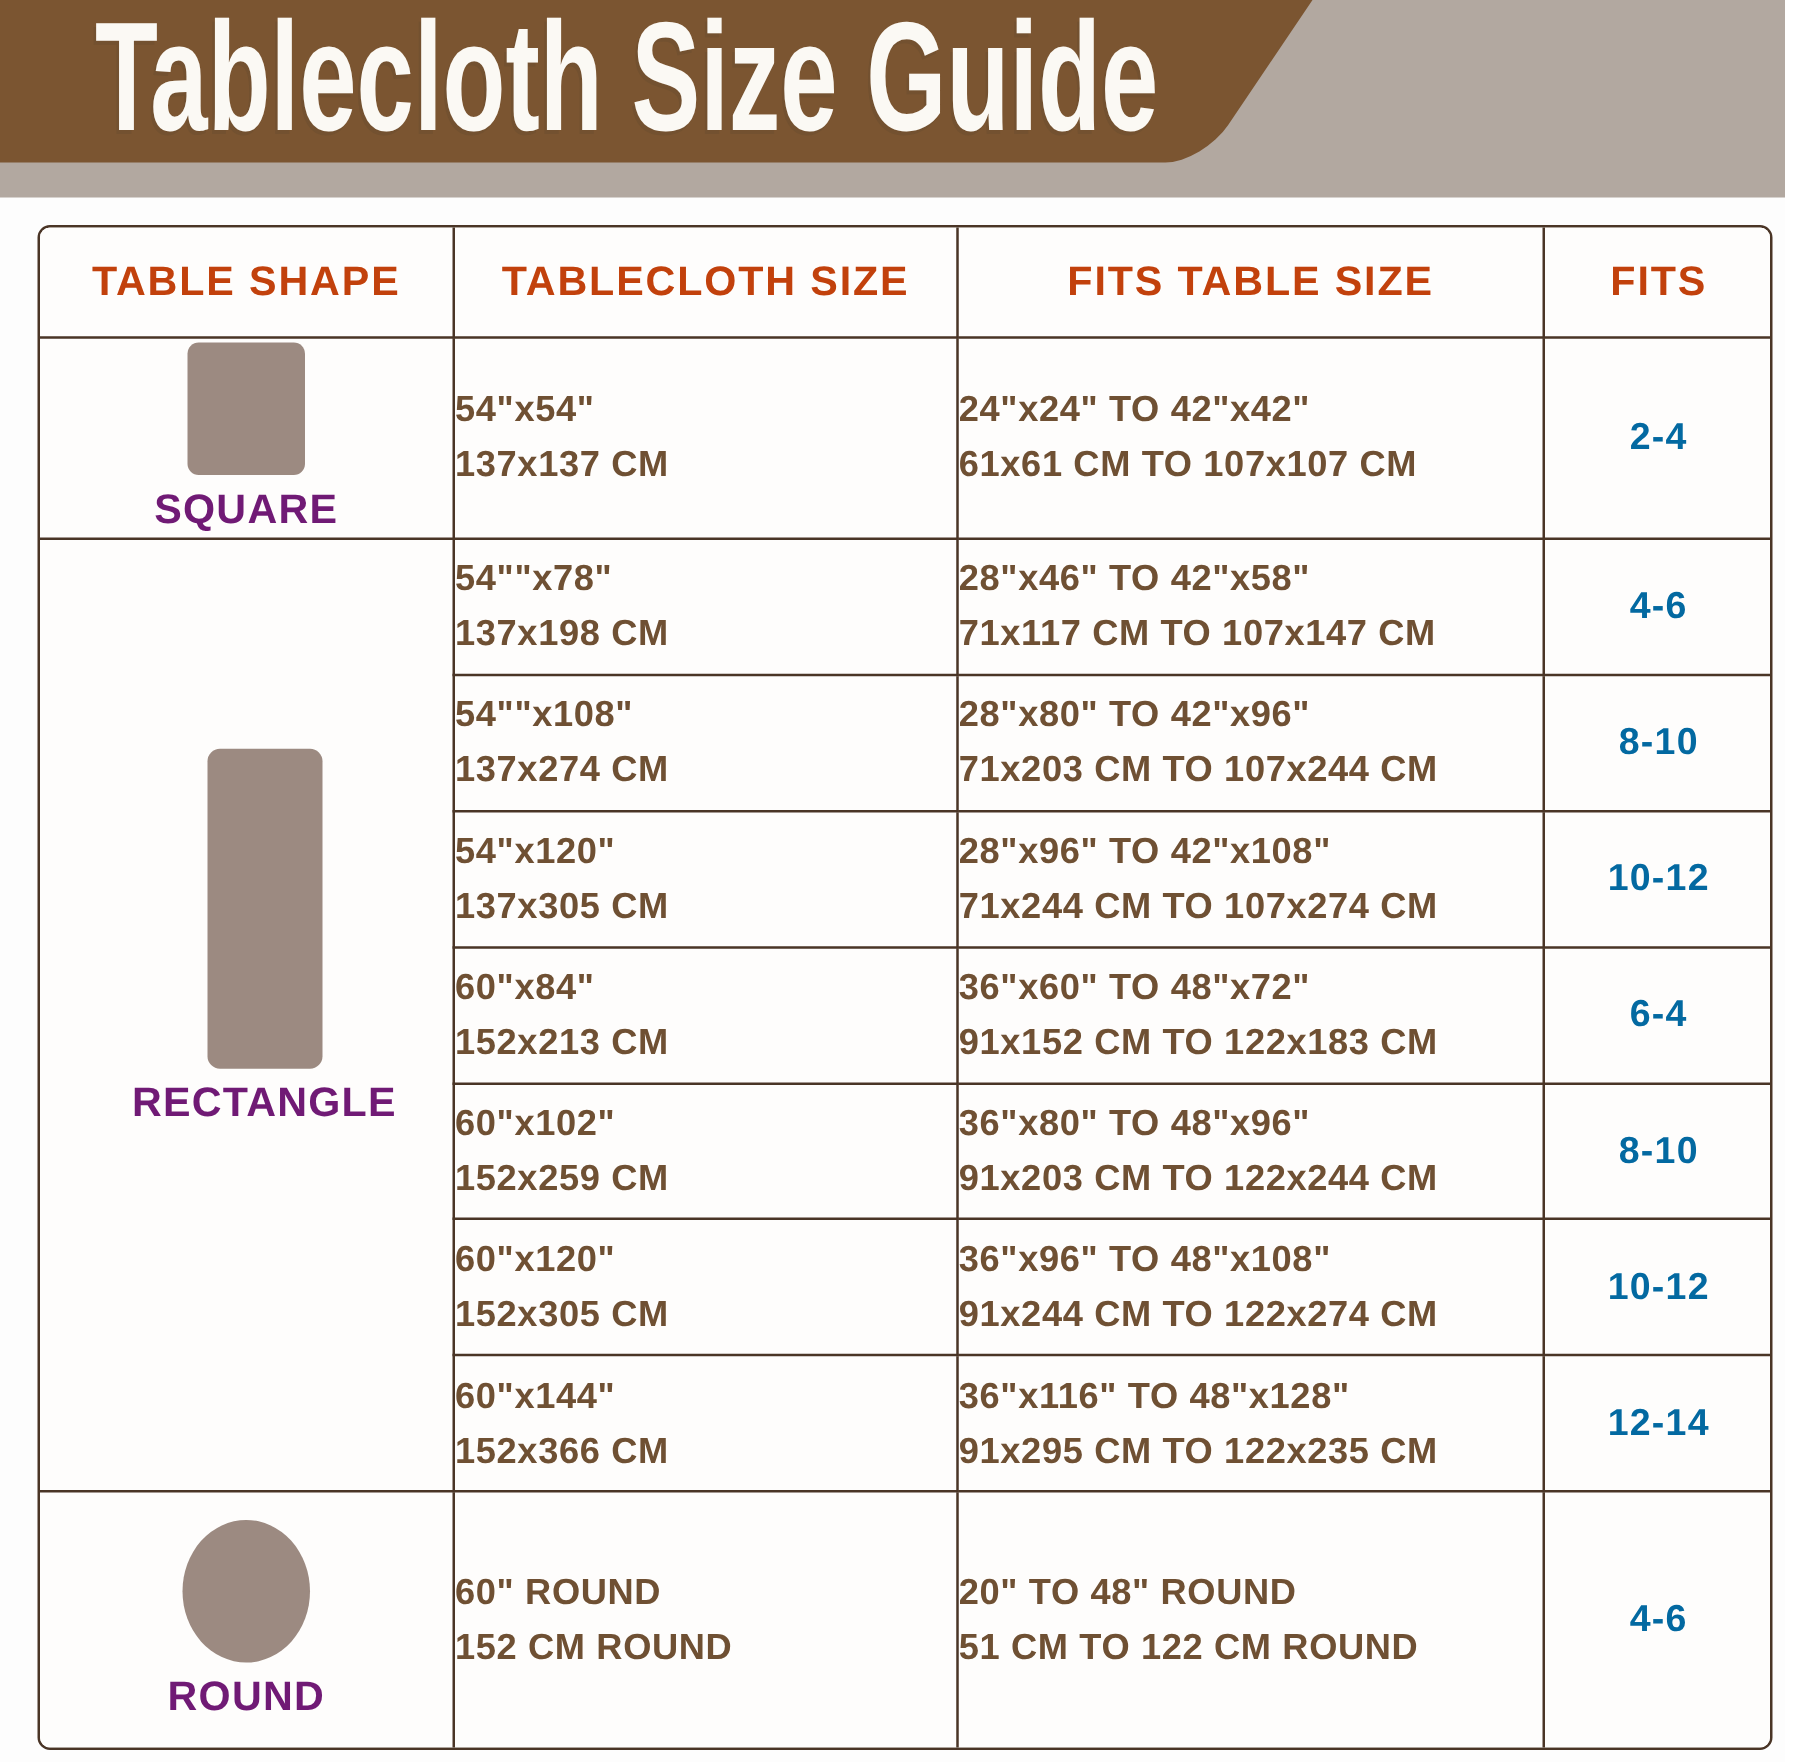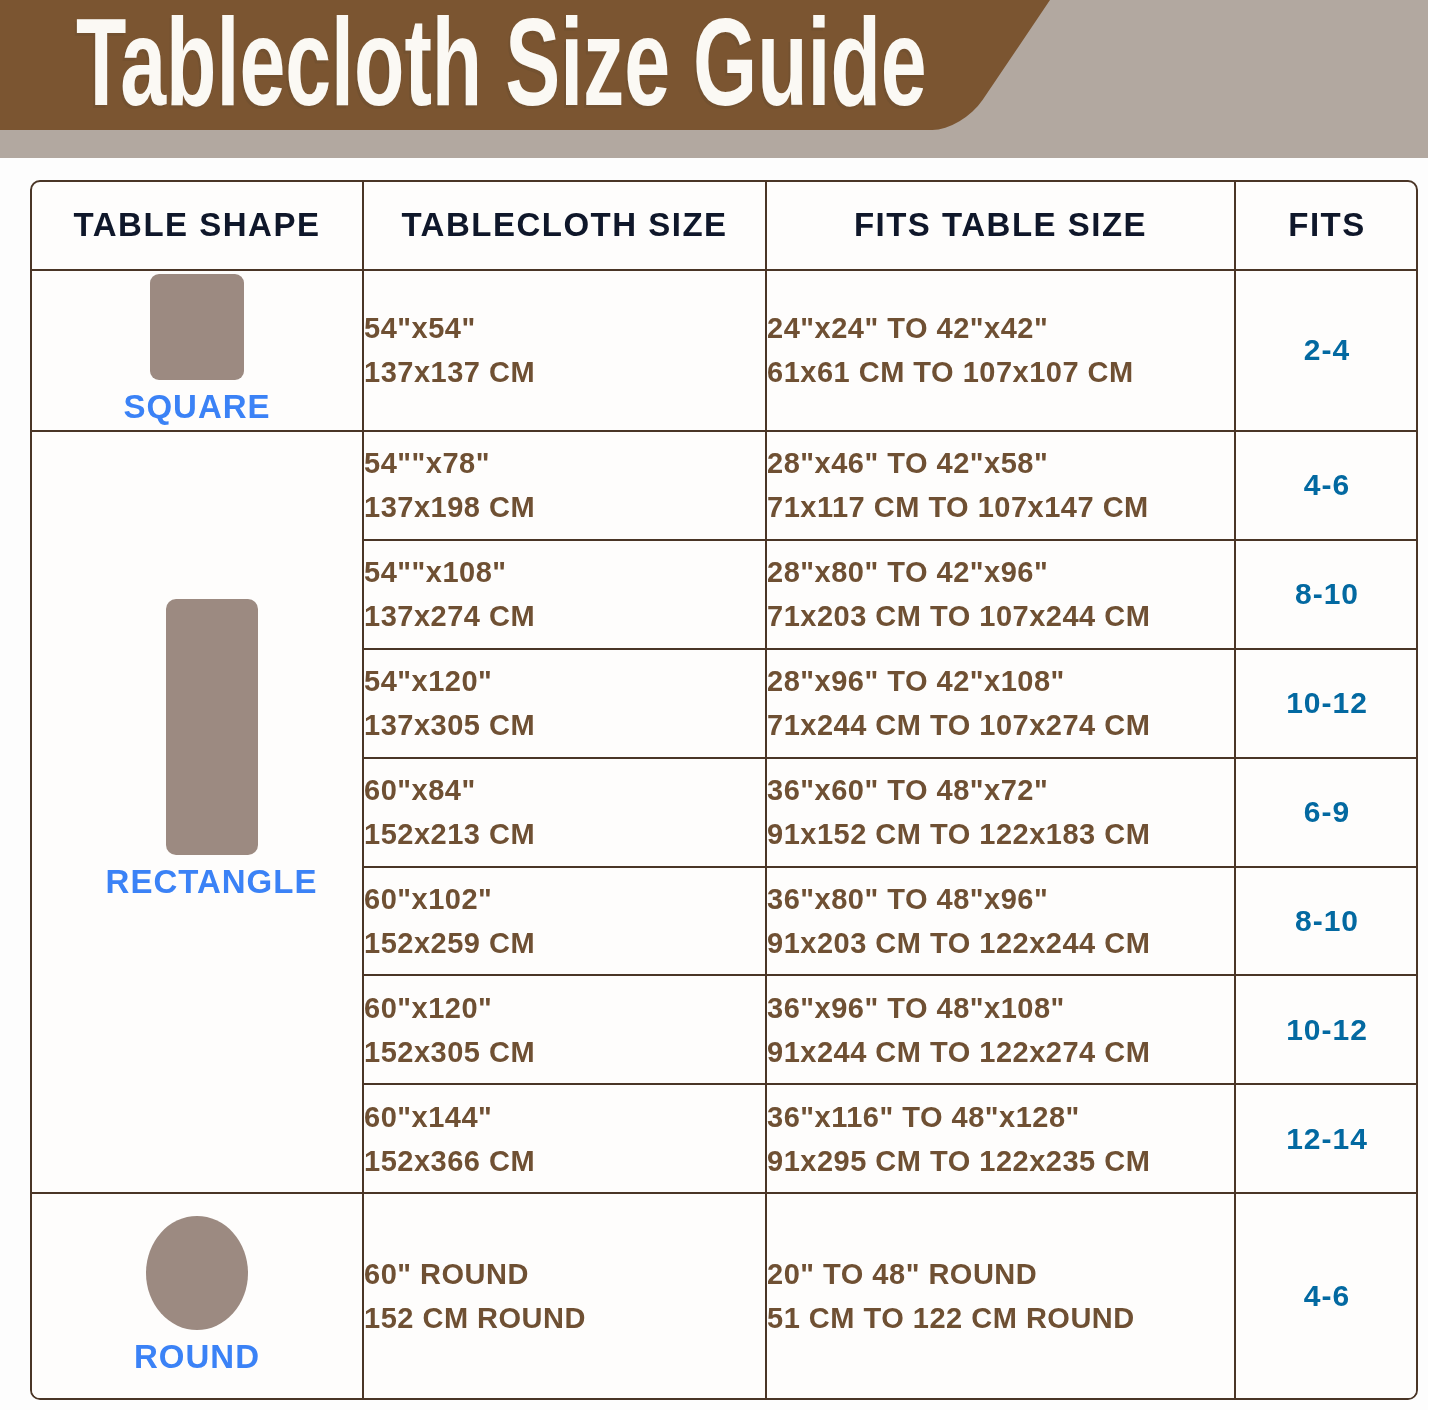--- a/index.html
+++ b/index.html
@@ -29,27 +29,27 @@
     position:absolute;left:-2px;top:-2px;
     width:calc(100% + 4px);height:calc(100% + 4px);
     border-collapse:collapse;table-layout:fixed;
   }
   .size-table th,.size-table td{border:2.5px solid #4a3526;padding:0;background:#fefdfc;}
   tr.r-header{height:88px;}
   tr.r-square{height:160px;}
   tr.r-rect{height:108px;}
   tr.r-round{height:204px;}
   .size-table th{
-    font-size:33px;font-weight:700;color:#0f172a;letter-spacing:1.5px;
-    text-align:center;vertical-align:middle;border-radius:24px;
+    font-size:33px;font-weight:700;color:#c2410c;letter-spacing:1.5px;
+    text-align:center;vertical-align:middle;
   }
   .shape-cell{vertical-align:middle;text-align:center;}
   .shape-stack{display:flex;flex-direction:column;align-items:center;justify-content:center;}
   .shape-stack.lifted{transform:translateY(-62px);padding-left:29px;}
-  .shape-label{margin-top:8px;font-size:33px;font-weight:700;color:#3b82f6;letter-spacing:1px;text-align:center;}
+  .shape-label{margin-top:8px;font-size:33px;font-weight:700;color:#701a75;letter-spacing:1px;text-align:center;}
   .icon-square{width:94px;height:106px;background:#9c8a81;border-radius:9px;}
   .icon-rect{width:92px;height:256px;background:#9c8a81;border-radius:10px;}
   .icon-circle{width:102px;height:114px;background:#9c8a81;border-radius:50%;}
   .size-cell,.fits-cell{
     vertical-align:middle;color:#6f5033;font-size:29px;font-weight:600;
     line-height:44px;letter-spacing:0.5px;
   }
   .size-cell{padding-left:66px;}
   .fits-cell{padding-left:28px;}
   .seats-cell{
@@ -145,21 +145,21 @@
 
       <tr class="r-rect">
         <td class="size-cell">
           <div>60"x84"</div>
           <div>152x213 CM</div>
         </td>
         <td class="fits-cell">
           <div>36"x60" TO 48"x72"</div>
           <div>91x152 CM TO 122x183 CM</div>
         </td>
-        <td class="seats-cell">6-9</td>
+        <td class="seats-cell">6-4</td>
       </tr>
 
       <tr class="r-rect">
         <td class="size-cell">
           <div>60"x102"</div>
           <div>152x259 CM</div>
         </td>
         <td class="fits-cell">
           <div>36"x80" TO 48"x96"</div>
           <div>91x203 CM TO 122x244 CM</div>

